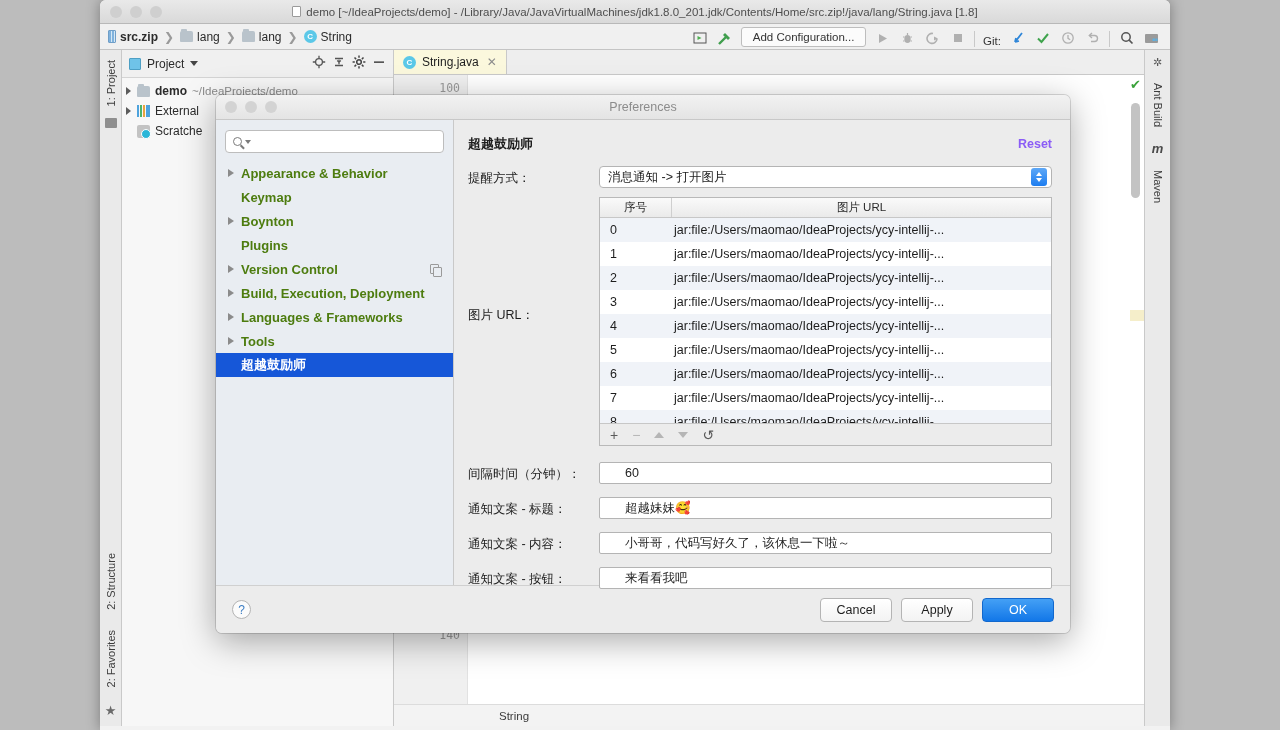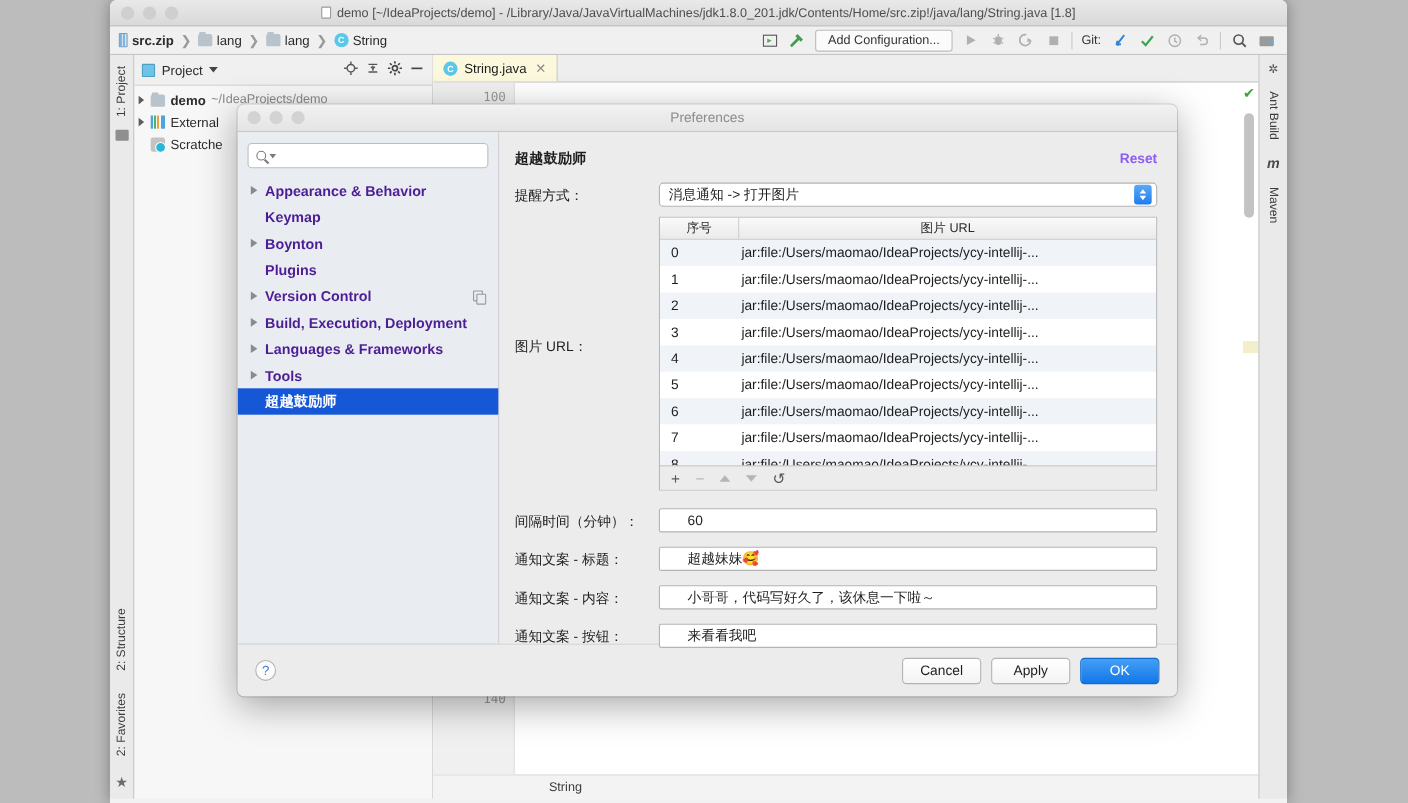--- a/index.html
+++ b/index.html
@@ -58,21 +58,21 @@
       repeating-linear-gradient(to right,#7fb2dd 0 1.5px,#d6e8f5 1.5px 3px);
       border:1px solid #6f9ec7; border-radius:1px; }
   .ico-folder { width:13px;height:11px;background:#b9c3cb;border-radius:2px 2px 1px 1px;
       position:relative; }
   .ico-folder:after{content:"";position:absolute;left:1px;top:-2px;width:6px;height:3px;
       background:#b9c3cb;border-radius:1px;}
   .ico-class { width:13px;height:13px;border-radius:50%;background:#5bc8e8;
       color:#fff;font-size:8px;display:flex;align-items:center;justify-content:center;
       font-weight:bold; }
 
-  .toolbar-right { margin-left:auto; display:flex; align-items:center; gap:8px; padding-right:4px; }
+  .toolbar-right { margin-left:auto; display:flex; align-items:flex-end; gap:8px; padding-right:4px; }
   .tb-btn { width:17px;height:17px;display:flex;align-items:center;justify-content:center; }
   .runconf {
     height:20px; min-width:125px; padding:0 9px;
     background:#fbfbfb; border:1px solid #bdbdbd; border-radius:3px;
     font-size:11.5px; color:#333; display:flex;align-items:center;justify-content:center;
   }
   .git-label { font-size:11.5px; color:#333; }
   .sep-v { width:1px;height:16px;background:#c9c9c9; }
 
   
@@ -173,21 +173,21 @@
   .search-box{
     height:23px;background:#fff;border:1px solid #bdbdbd;border-radius:4px;
     display:flex;align-items:center;padding:0 7px;gap:3px;
   }
   .mag{width:9px;height:9px;border:1.6px solid #7b7b7b;border-radius:50%;position:relative;display:inline-block;}
   .mag:after{content:"";position:absolute;right:-4px;bottom:-3px;width:5px;height:1.6px;background:#7b7b7b;transform:rotate(45deg);}
   .mag-tri{width:0;height:0;border-left:3px solid transparent;border-right:3px solid transparent;border-top:4px solid #7b7b7b;}
   .cat-list{ flex:1; }
   .cat{
     height:24px; display:flex; align-items:center; gap:7px;
-    padding-left:12px; font-size:13px; font-weight:bold; color:#4c1d95;
+    padding-left:12px; font-size:13px; font-weight:bold; color:#4d7c0f;
   }
   .cat .arr{width:0;height:0;border-top:4px solid transparent;border-bottom:4px solid transparent;border-left:6px solid #8b8b8b;}
   .cat .arr.blank{visibility:hidden;}
   .cat.selected{ background:#1657d8; color:#fff; }
   .cat .copy-ico{margin-left:auto;margin-right:14px;width:9px;height:10px;border:1px solid #9a9a9a;border-radius:1px;position:relative;}
   .cat .copy-ico:before{content:"";position:absolute;left:2px;top:2px;width:7px;height:8px;border:1px solid #9a9a9a;background:#e9edf2;border-radius:1px;}
 
   .pref-content{ flex:1; background:#ececec; position:relative; padding:15px 18px 0 14px; min-width:0;}
   .pc-head{display:flex;align-items:center;}
   .pc-title{font-size:13px;font-weight:bold;color:#1d1d1d;}

